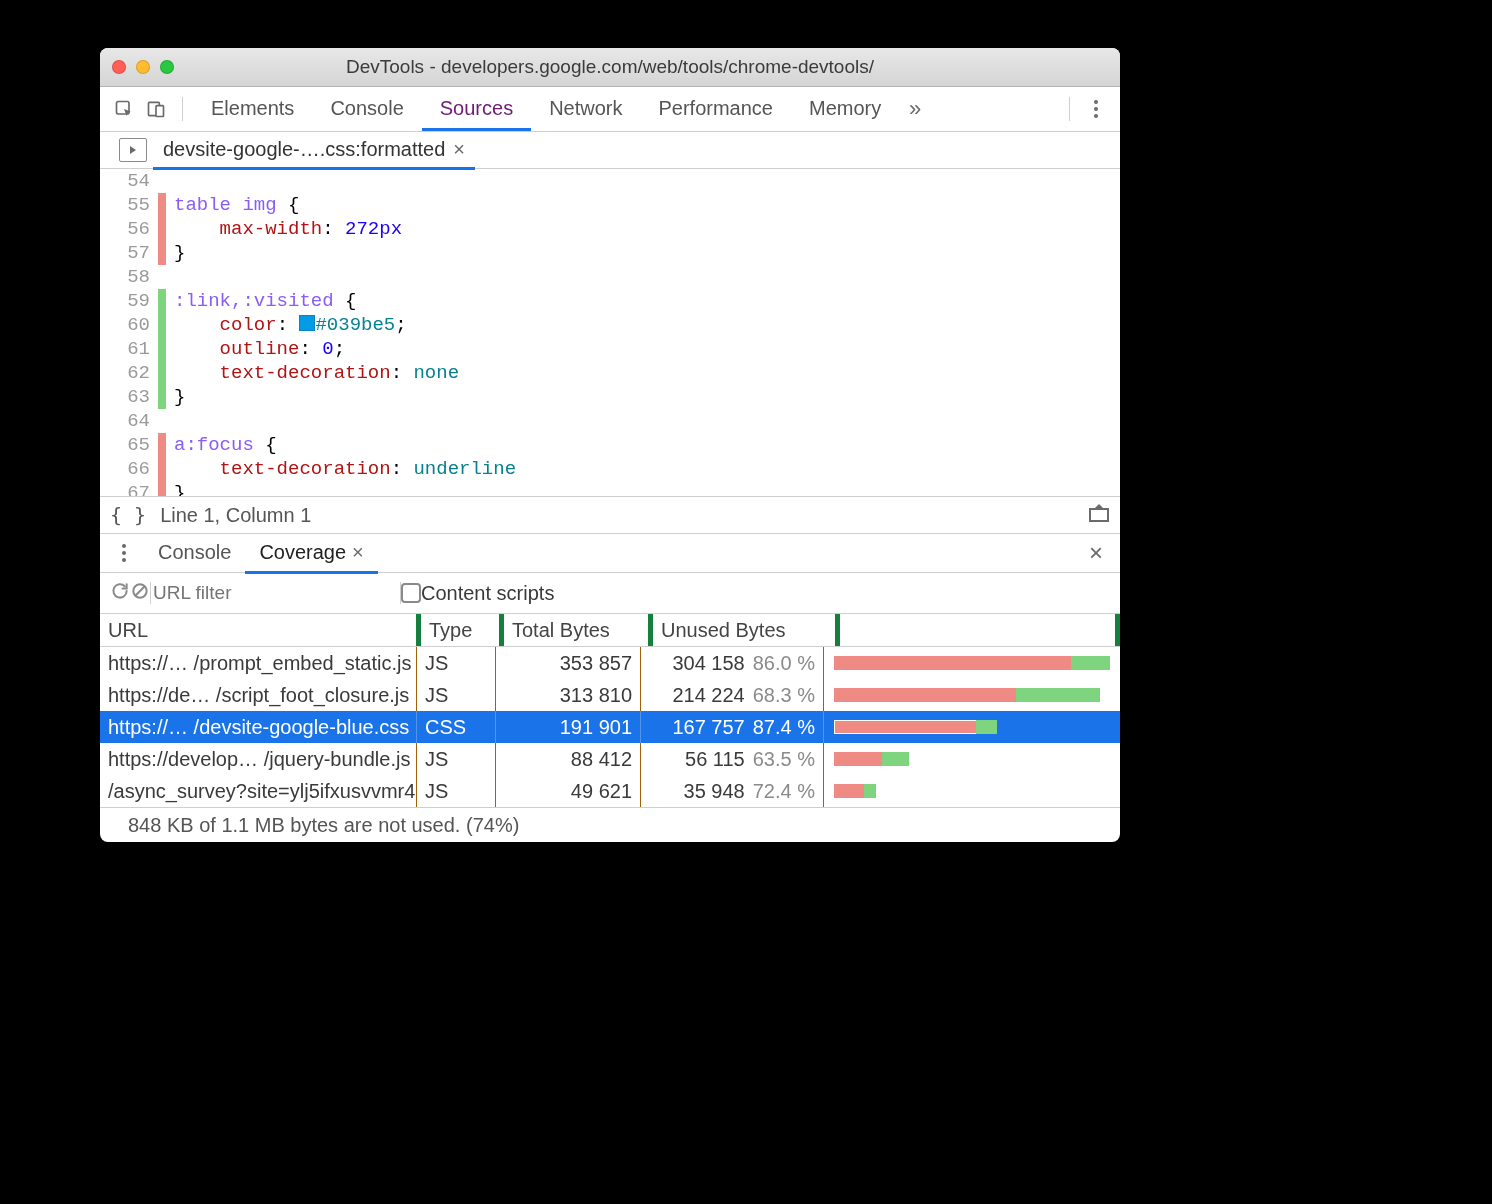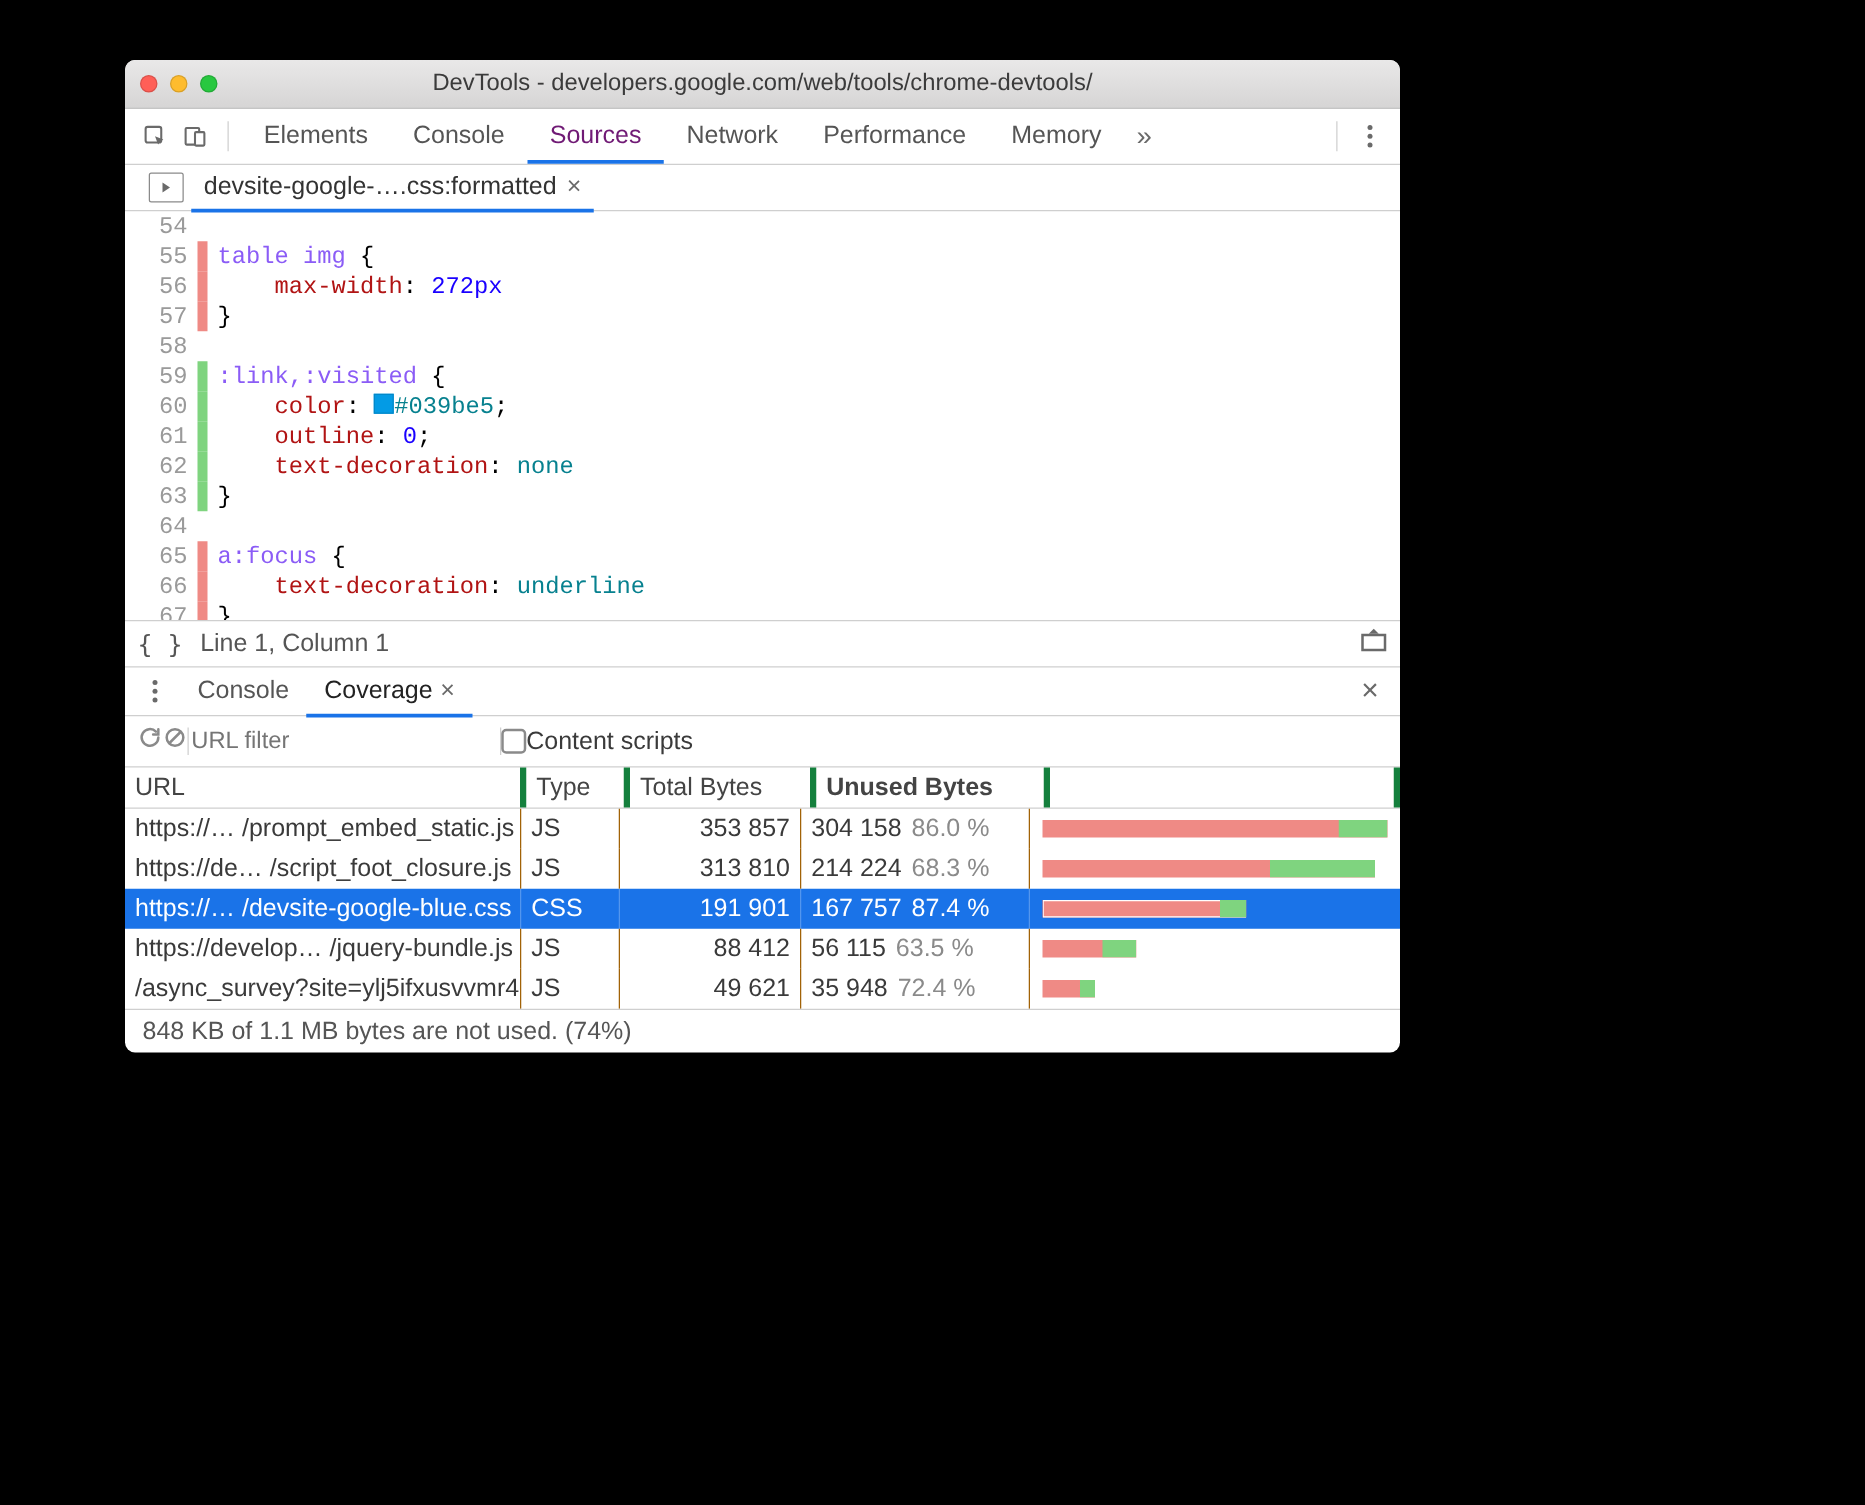--- a/index.html
+++ b/index.html
@@ -164,38 +164,38 @@
   .cov-table { flex:0 0 auto; }
   .ct-row { display:flex; height:32px; align-items:center; }
   .ct-row.header { border-bottom:1px solid #cfcfcf; color:#444; font-weight:400; }
   .ct-row.sel { background:#1a73e8; color:#fff; }
   .ct-cell { padding: 0 8px; overflow:hidden; white-space:nowrap; text-overflow:ellipsis; border-right:1px solid #a16207; height:100%; display:flex; align-items:center; }
   .ct-row.sel .ct-cell { border-right-color: rgba(255,255,255,0.25); }
   .ct-row.header .ct-cell { border-right:5px solid #15803d; }
   .c-url   { flex: 0 0 300px; }
   .c-type  { flex: 0 0  62px; }
   .c-total { flex: 0 0 128px; justify-content:flex-end; }
-  .c-unused{ flex: 0 0 166px; }
+  .c-unused{ flex: 0 0 166px; justify-content:flex-end; }
   .c-bar   { flex: 1 1 auto; padding:0 10px; border-right:none; }
   .pct { margin-left:8px; }
   .ct-row:not(.sel) .pct { color:#8a8a8a; }
   .bar {
     height: 14px; background:#ef8a85; position:relative; border-radius:0;
   }
   .bar::after {
     content:""; position:absolute; right:0; top:0; bottom:0; background:#7fd47f;
   }
   .ct-row.sel .bar { box-shadow: inset 0 0 0 1px #fff; }
 
   
   .cov-summary {
     height: 34px;
     border-top:1px solid #cfcfcf;
     display:flex; align-items:center;
-    padding: 0 14px; color:#555;
+    padding: 0 28px; color:#555;
     flex:0 0 auto;
   }
 </style>
 </head>
 <body>
 
 <div class="window">
 
   <div class="titlebar">
     <div class="traffic">
@@ -305,21 +305,21 @@
     <div class="vsep"></div>
     <span class="chk"></span>
     <span>Content scripts</span>
   </div>
 
   <div class="cov-table">
     <div class="ct-row header">
       <div class="ct-cell c-url">URL</div>
       <div class="ct-cell c-type">Type</div>
       <div class="ct-cell c-total" style="justify-content:flex-start;">Total Bytes</div>
-      <div class="ct-cell c-unused" style="justify-content:flex-start;font-weight:bold;">Unused Bytes</div>
+      <div class="ct-cell c-unused" style="justify-content:flex-start;">Unused Bytes</div>
       <div class="ct-cell c-bar"></div>
     </div>
     <div id="cov-rows-slot">
         <div class="ct-row">
           <div class="ct-cell c-url">https://… /prompt_embed_static.js</div>
           <div class="ct-cell c-type">JS</div>
           <div class="ct-cell c-total">353 857</div>
           <div class="ct-cell c-unused">
             <span>304 158</span>
             <span class="pct">86.0 %</span>

